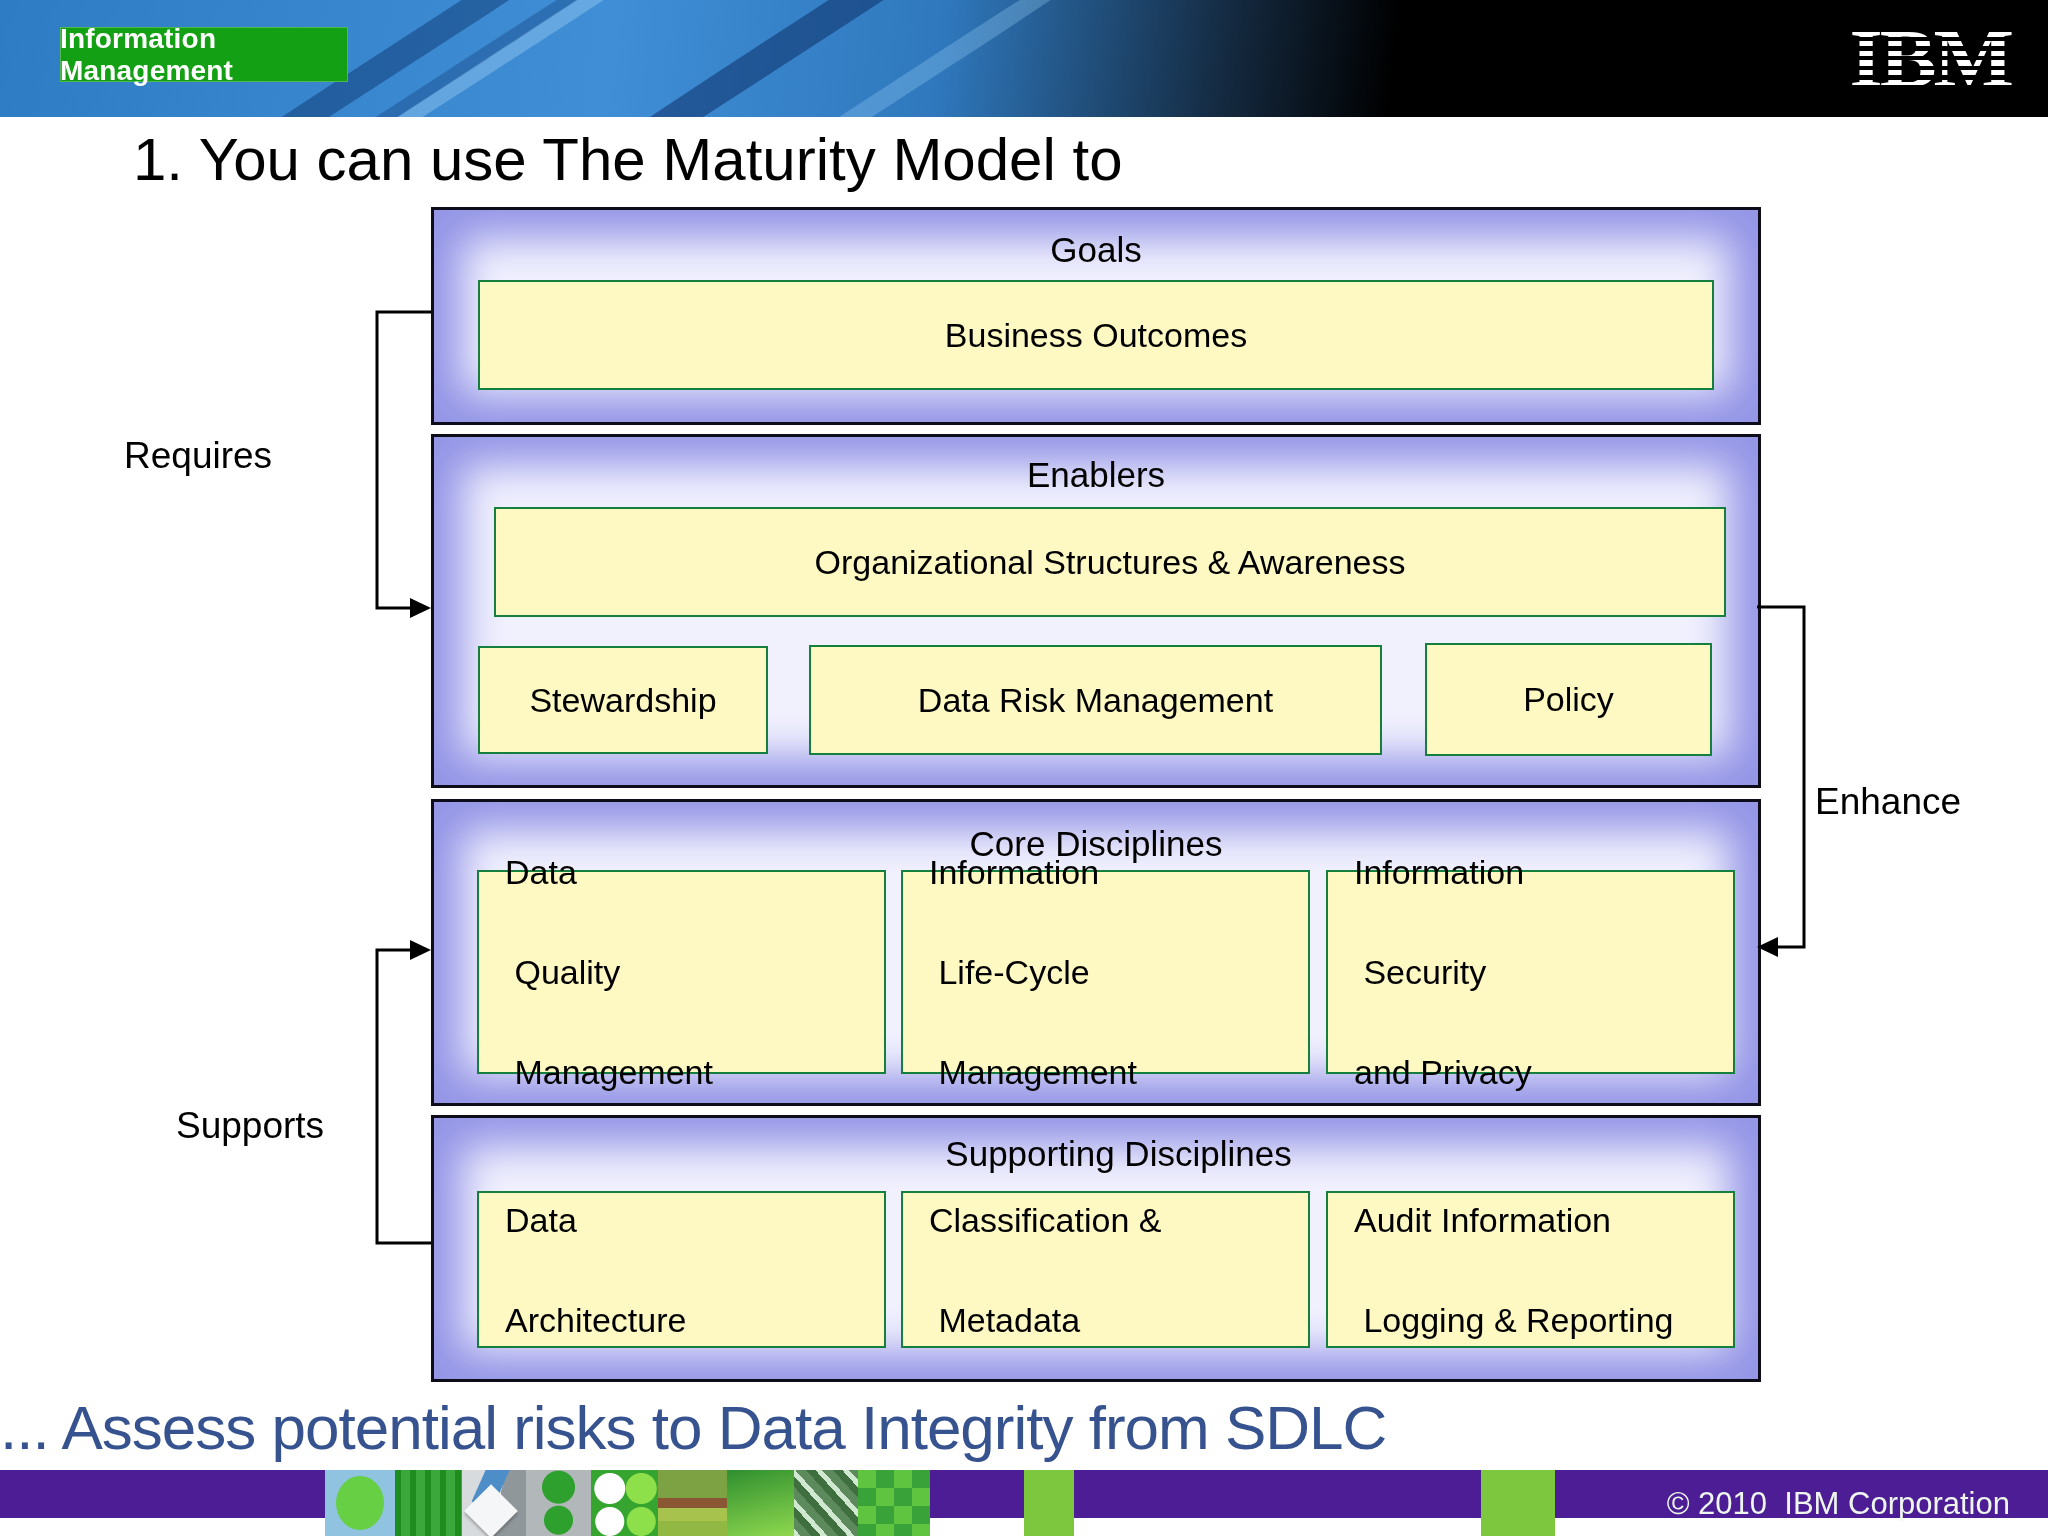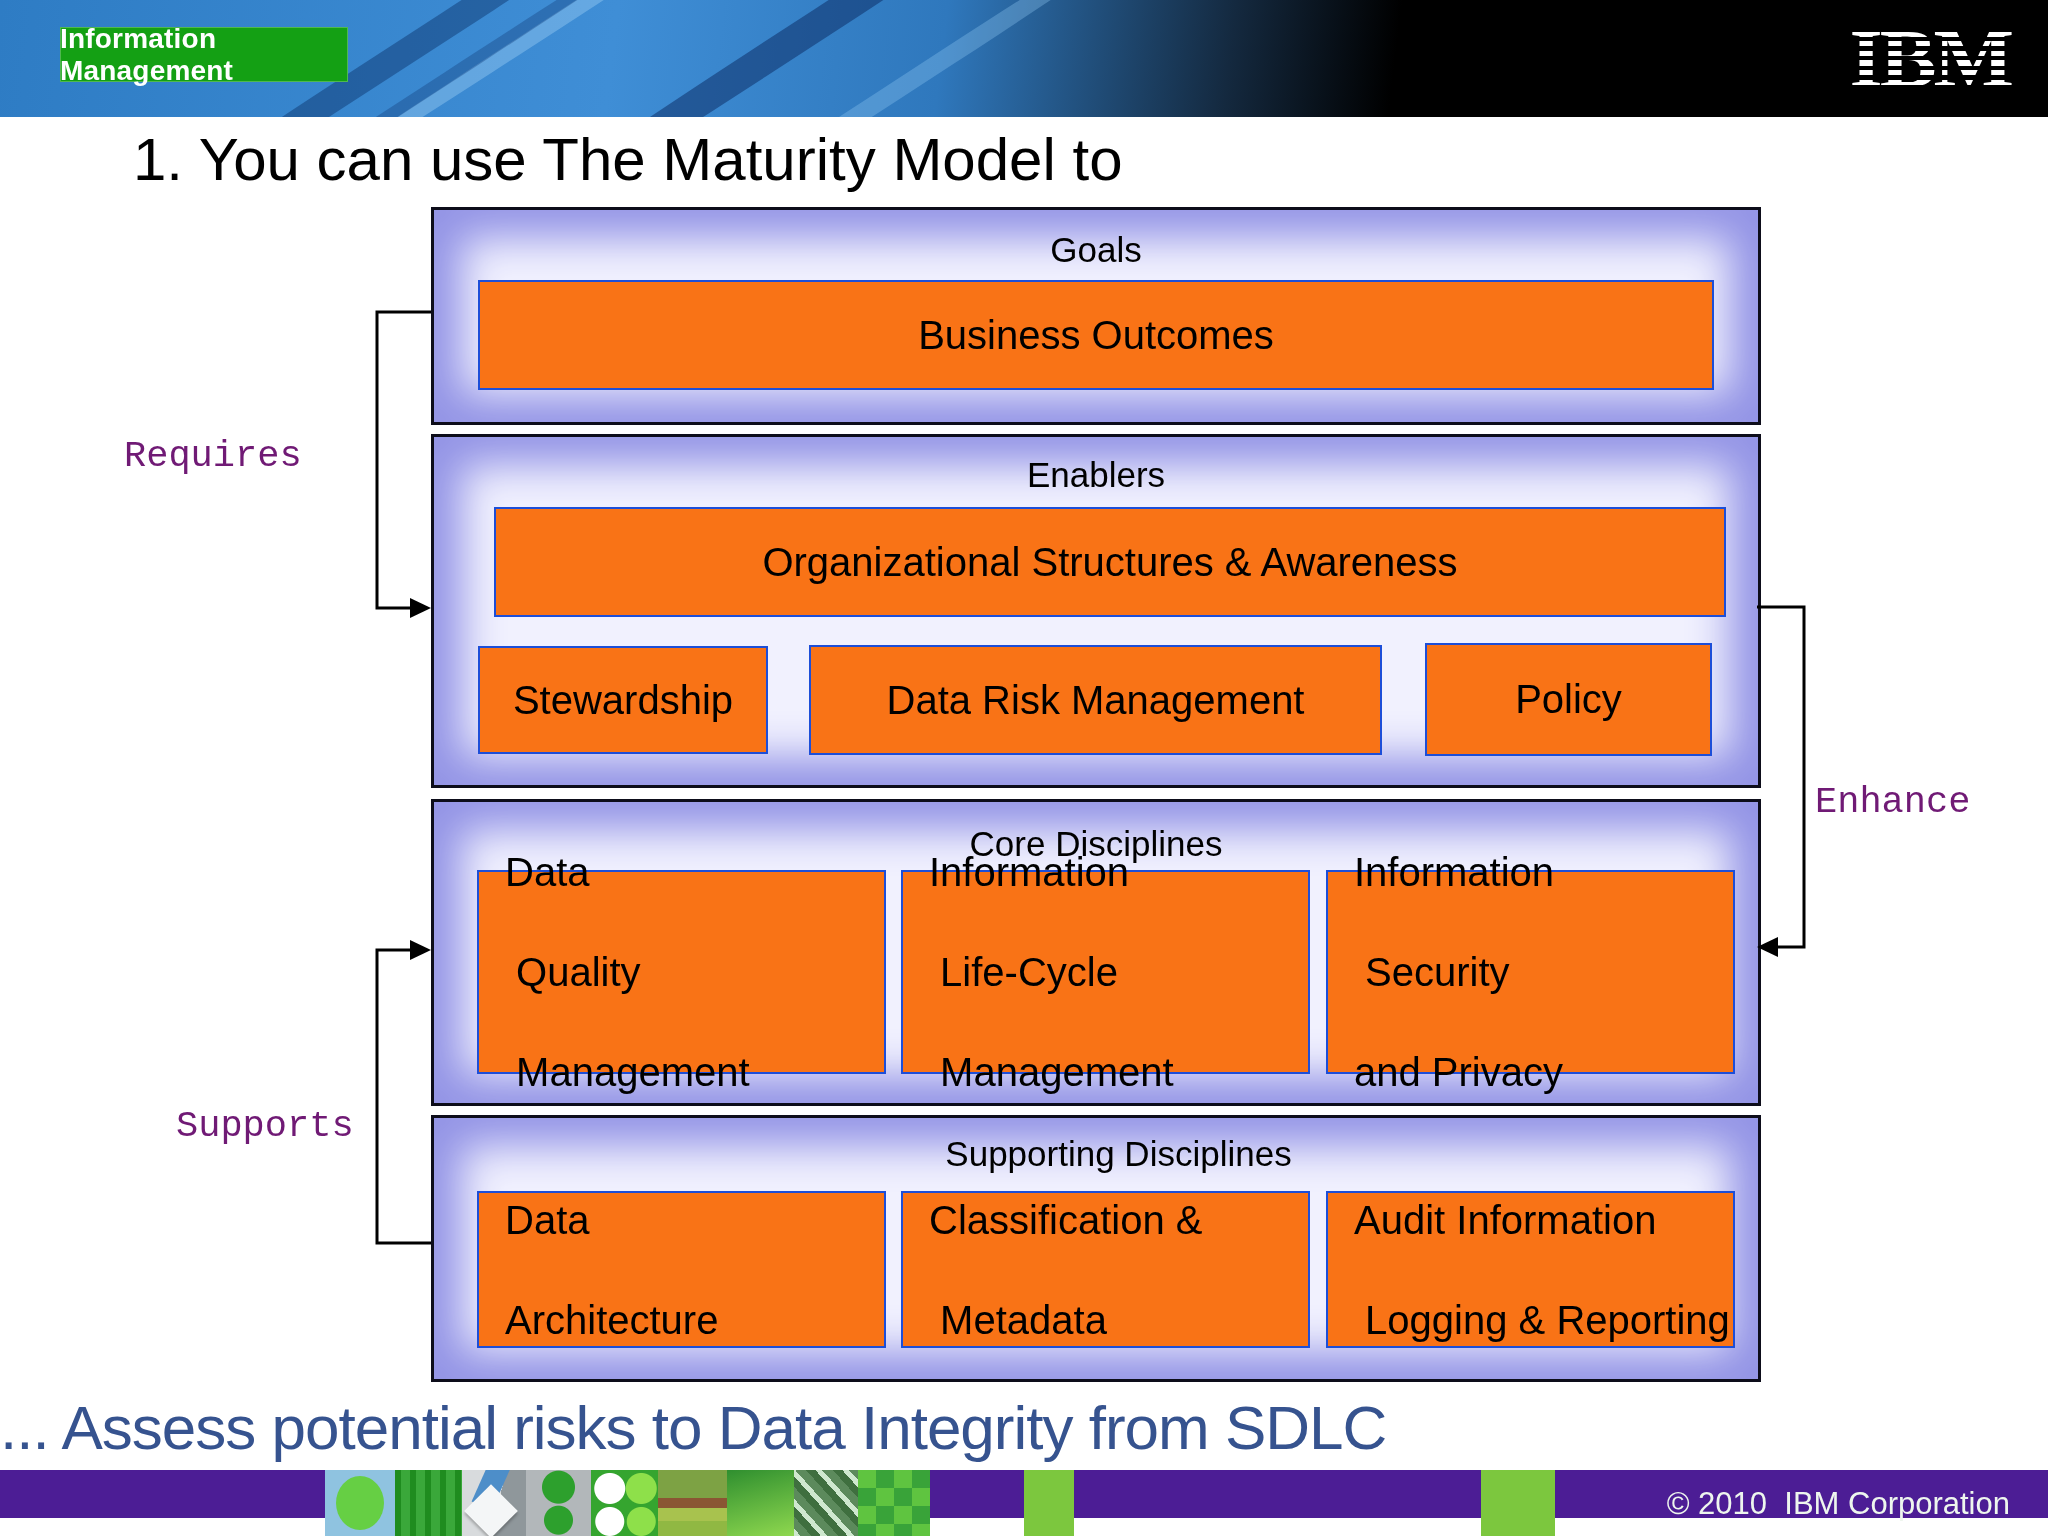--- a/index.html
+++ b/index.html
@@ -44,43 +44,43 @@
   #goals-panel{top:207px;height:212px;}
   #enablers-panel{top:434px;height:348px;}
   #core-panel{top:799px;height:301px;}
   #supporting-panel{top:1115px;height:261px;}
   .panel-title{position:absolute;left:0;right:0;text-align:center;font-size:35px;color:#000;}
   #goals-panel .panel-title{top:20px;}
   #enablers-panel .panel-title{top:18px;}
   #core-panel .panel-title{top:22px;}
   #supporting-panel .panel-title{top:16px;padding-left:45px;}
   .white-box{
-    position:absolute;background:#f97316;border:2px solid #1d4ed8;
+    position:absolute;background:#fef9c3;border:2px solid #15803d;
     display:flex;align-items:center;justify-content:center;
-    font-size:40px;color:#000;
+    font-size:34px;color:#000;
   }
   .white-box.multi{
     flex-direction:column;align-items:flex-start;justify-content:center;
     padding-left:26px;line-height:64px;white-space:pre;gap:36px;
   }
   
   .bo-box{left:44px;top:70px;width:1232px;height:106px;}
   
   .os-box{left:60px;top:70px;width:1228px;height:106px;}
   .st-box{left:44px;top:209px;width:286px;height:104px;}
   .drm-box{left:375px;top:208px;width:569px;height:106px;}
   .pol-box{left:991px;top:206px;width:283px;height:109px;}
   
   .col1{left:43px;width:379px;}
   .col2{left:467px;width:379px;}
   .col3{left:892px;width:379px;}
   .core-row{top:68px;height:200px;}
   .supp-row{top:73px;height:153px;}
   
-  .side-label{position:absolute;font-size:37px;color:#701a75;white-space:nowrap;font-family:Liberation Mono, monospace;}
+  .side-label{position:absolute;font-size:37px;color:#000000;white-space:nowrap;}
   #requires-label{left:124px;top:435px;}
   #supports-label{left:176px;top:1105px;}
   #enhance-label{left:1815px;top:781px;}
   
   .connectors{position:absolute;left:0;top:0;width:2048px;height:1536px;pointer-events:none;}
   
   .bottom-title{
     position:absolute;left:0;top:1392px;width:2048px;text-align:left;
     font-size:62px;color:#36538f;white-space:nowrap;z-index:6;letter-spacing:-1px;
   }

